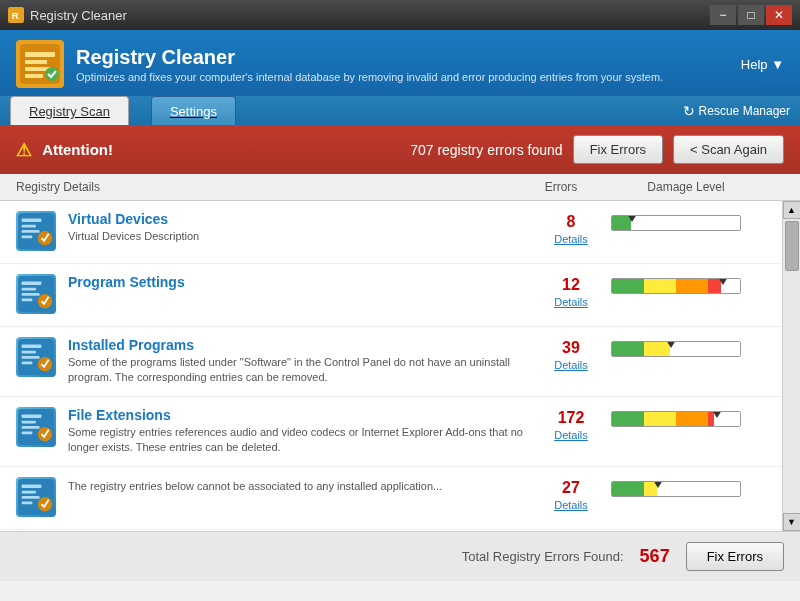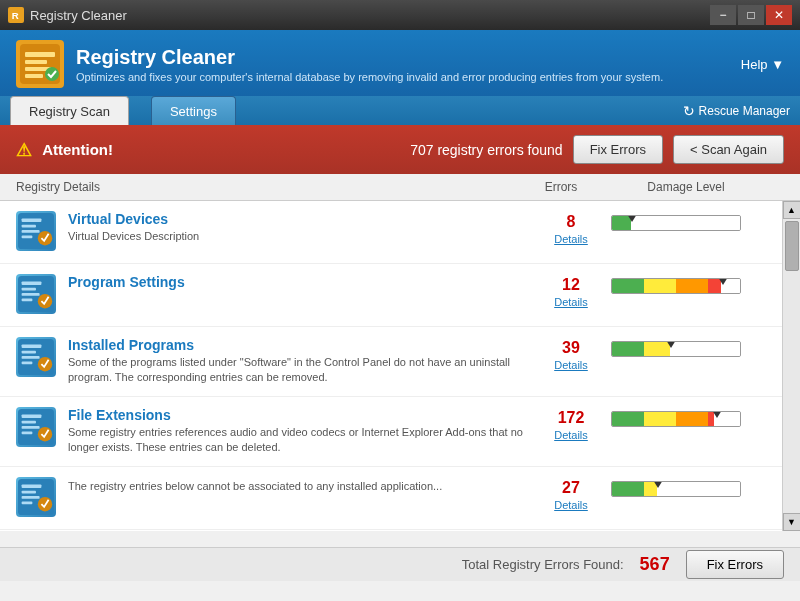--- a/index.html
+++ b/index.html
@@ -46,21 +46,21 @@
     }
 
     
     .tab-bar {
       background: linear-gradient(to bottom, #2980b8, #1a6fa8);
       display: flex;
       align-items: flex-end;
       padding: 0 10px;
       justify-content: space-between;
     }
-    .tabs { display: flex; gap: 2px; }
+    .tabs { display: flex; gap: 2px; text-decoration: underline; }
     .tab {
       padding: 7px 18px 6px;
       border: 1px solid #a0a0a0;
       border-bottom: none;
       border-radius: 4px 4px 0 0;
       cursor: pointer;
       font-size: 13px;
     }
     .tab-active {
       background: #f0f0f0;
@@ -184,26 +184,25 @@
       width: 0; height: 0;
       border-left: 5px solid transparent;
       border-right: 5px solid transparent;
       border-top: 8px solid #333;
     }
 
     
     .footer {
       background: #e8e8e8;
       border-top: 1px solid #ccc;
-      padding: 2px 16px;
+      padding: 10px 16px;
       display: flex;
       align-items: center;
       justify-content: flex-end;
       gap: 16px;
-      margin-top: 16px;
     }
     .footer-label { font-size: 13px; color: #555; }
     .footer-count { color: #cc0000; font-size: 18px; font-weight: bold; }
     .footer-fix-btn {
       padding: 6px 20px;
       border: 1px solid #888;
       border-radius: 3px;
       cursor: pointer;
       font-size: 13px;
       background: linear-gradient(to bottom, #f8f8f8, #e0e0e0);

